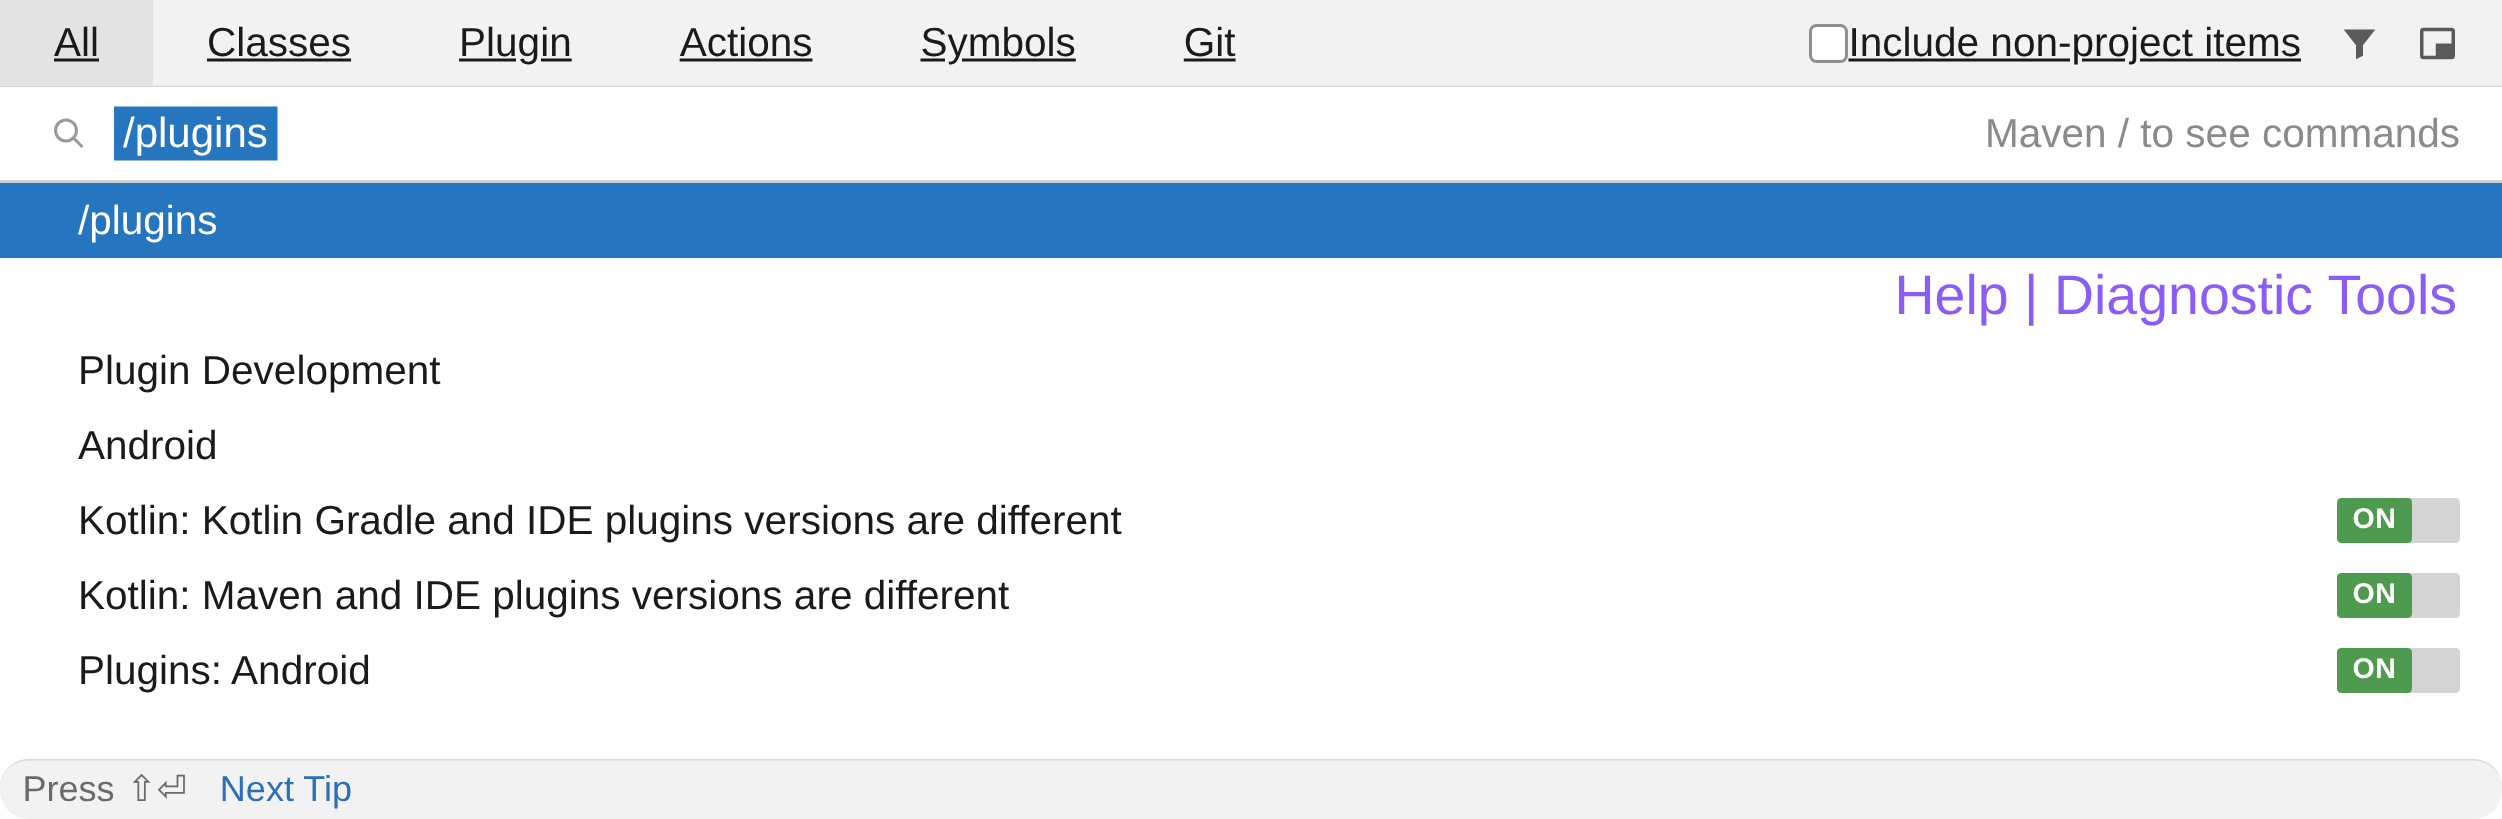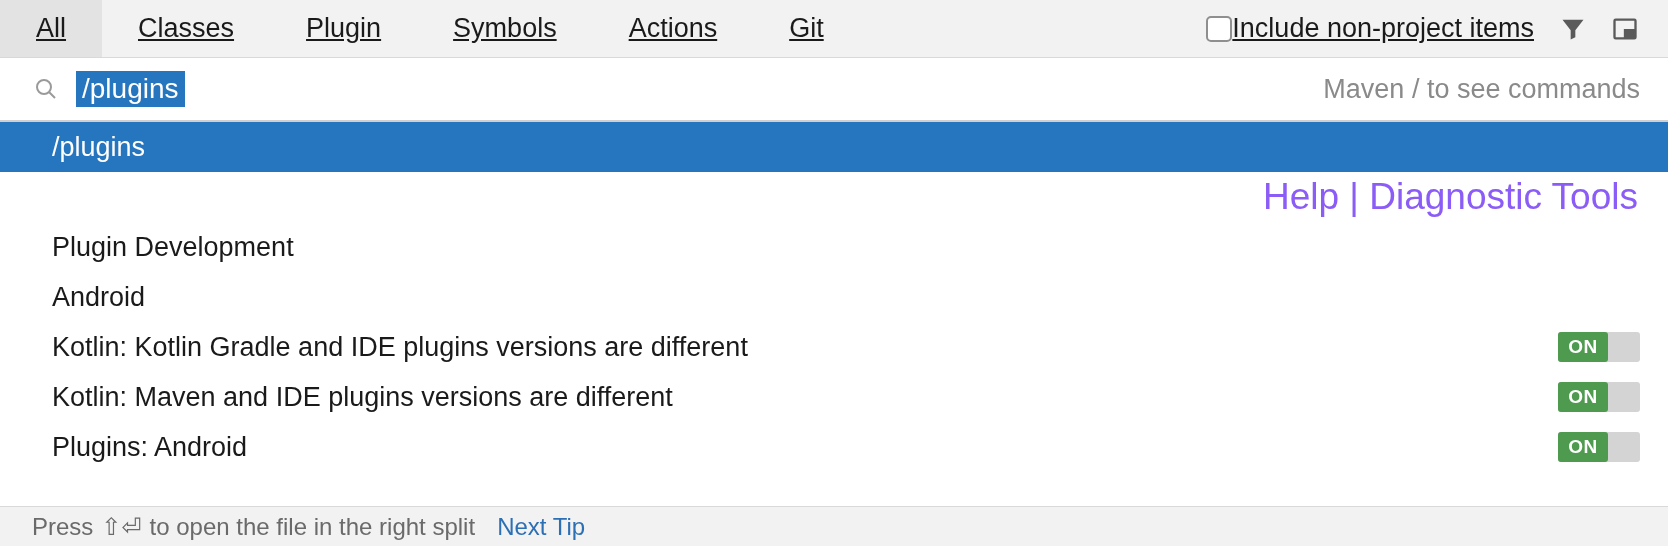--- a/index.html
+++ b/index.html
@@ -150,24 +150,25 @@
   .footer {
     position: absolute;
     bottom: 0;
     left: 0;
     right: 0;
     height: 40px;
     background: #f2f2f2;
     border-top: 1px solid #d9d9d9;
     display: flex;
     align-items: center;
-    padding: 0 32px;
+    padding: 0 15px;
     font-size: 24px;
     color: #6a6a6a;
     gap: 8px;
+    border-radius: 19px;
   }
   .footer .key-glyph {
     font-family: "Apple Symbols", Arial, sans-serif;
   }
   .footer-link {
     color: #2d6fb5;
     margin-left: 14px;
     cursor: pointer;
     text-align: center;
   }
@@ -179,24 +180,24 @@
   <div class="tab active">
       <span>All</span>
     </div>
   <div class="tab">
       <span>Classes</span>
     </div>
   <div class="tab">
       <span>Plugin</span>
     </div>
   <div class="tab">
+      <span>Actions</span>
+    </div>
+  <div class="tab">
       <span>Symbols</span>
-    </div>
-  <div class="tab">
-      <span>Actions</span>
     </div>
   <div class="tab">
       <span>Git</span>
     </div>
   <div class="tab-spacer"></div>
   <div class="include-wrap">
     <div class="checkbox"></div>
     <span>Include non-project items</span>
   </div>
   <div class="toolbar-icons">
@@ -254,15 +255,14 @@
     <span>Plugins: Android</span>
     <div class="toggle">
       <div class="toggle-on">ON</div>
     </div>
   </div>
 </div>
 
 <div class="footer">
   <span>Press </span>
   <span class="key-glyph">⇧⏎</span>
-  <span> to open the file in the right split</span>
   <span class="footer-link">Next Tip</span>
 </div>
 
 </body></html>

